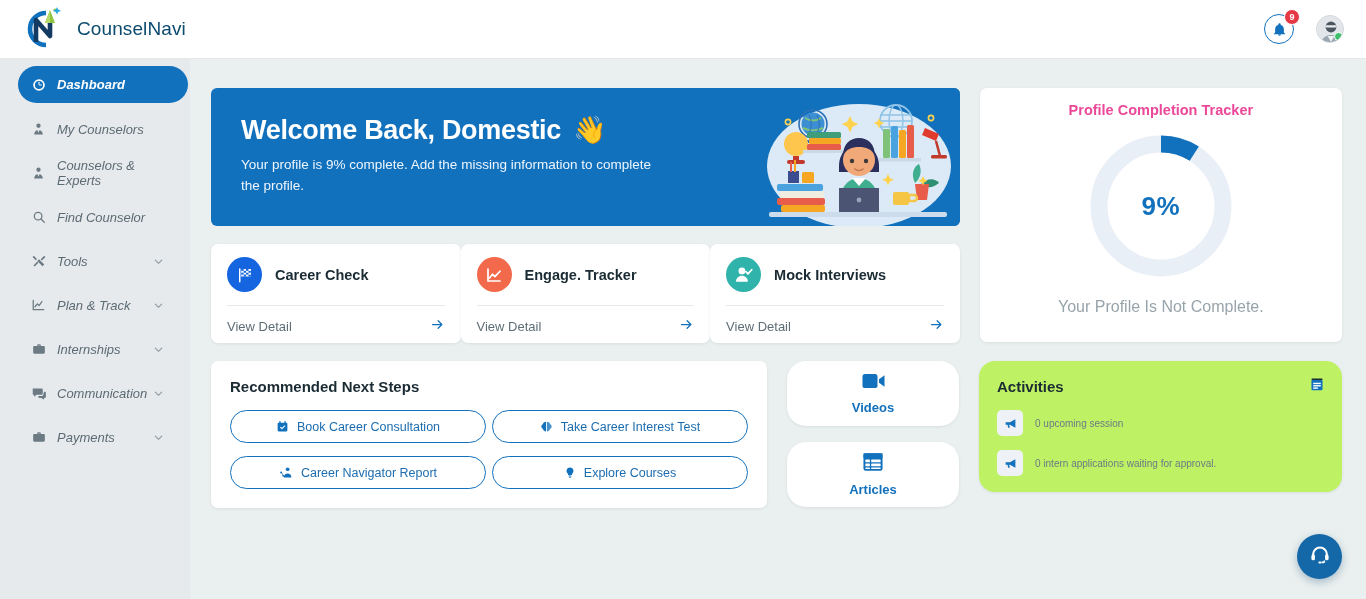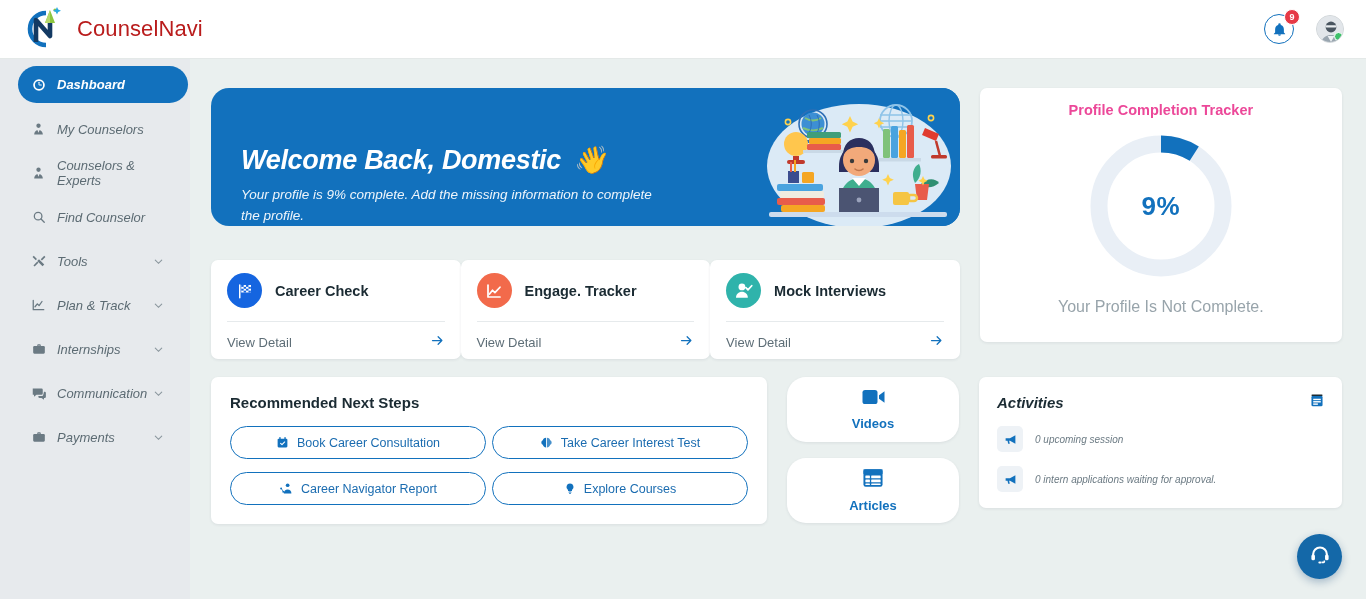--- a/index.html
+++ b/index.html
@@ -15,21 +15,21 @@
     position: absolute; top: 0; left: 0;
     width: 1366px; height: 59px;
     background: #ffffff;
     display: flex; align-items: center;
     border-bottom: 1px solid #e4e9e8;
     z-index: 20;
   }
   .brand { display: flex; align-items: center; margin-left: 16px; gap: 9px; }
   .brand-logo { width: 52px; height: 50px; position: relative; }
   .brand-name {
-    font-size: 22px; color: #b91c1c; letter-spacing: .1px;
+    font-size: 19px; color: #0c4a6e; letter-spacing: .1px;
   }
   .header-right {
     margin-left: auto; margin-right: 22px;
     display: flex; align-items: center; gap: 22px;
   }
   .bell-wrap {
     position: relative; width: 30px; height: 30px;
     border: 1.6px solid #1271bd; border-radius: 50%;
     display: flex; align-items: center; justify-content: center;
     cursor: pointer;
@@ -94,40 +94,40 @@
     padding: 29px 24px 0 21px;
     overflow: hidden;
   }
   .row1 { display: flex; gap: 20px; }
   .left-col { width: 750px; }
   .right-col { width: 363px; }
 
   
   .banner {
     height: 138px; background: #1271bd;
-    border-radius: 18px;
-    display: flex; align-items: flex-end;
-    overflow: hidden; position: relative; font-style: italic;
+    border-radius: 6px;
+    display: flex; align-items: flex-start;
+    overflow: hidden; position: relative;
   }
   .banner-text { padding: 26px 0 0 30px; width: 560px; }
   .banner-title {
     font-size: 27px; font-weight: bold; color: #fff;
     letter-spacing: -0.3px; display: flex; align-items: center; gap: 12px;
   }
   .banner-sub {
     margin-top: 8px; font-size: 13.5px; color: #eef5fb;
     line-height: 21px; width: 428px;
   }
   .banner-art {
     position: absolute; right: 0; top: 0;
     width: 205px; height: 138px;
   }
 
   
-  .mini-row { display: flex; margin-top: 34px; }
+  .mini-row { display: flex; margin-top: 18px; }
   .mini-card {
     flex: 1; background: #fff; border-radius: 7px;
     height: 99px; padding: 13px 16px 0 16px;
     box-shadow: 0 1px 3px rgba(40,60,80,.09);
     display: flex; flex-direction: column;
   }
   .mini-head { display: flex; align-items: center; gap: 13px; }
   .mini-circle {
     width: 35px; height: 35px; border-radius: 50%;
     display: flex; align-items: center; justify-content: center;
@@ -185,23 +185,23 @@
   .tile {
     background: #fff; border-radius: 19px; height: 65px;
     box-shadow: 0 1px 3px rgba(40,60,80,.09);
     display: flex; flex-direction: column;
     align-items: center; justify-content: center; gap: 6px;
     cursor: pointer;
   }
   .tile-label { font-size: 13px; font-weight: bold; color: #1271bd; }
 
   .activities {
-    width: 363px; background: #ffffff; border-radius: 7px;
+    width: 363px; background: #bef264; border-radius: 16px;
     box-shadow: 0 1px 3px rgba(40,60,80,.09);
-    padding: 16px 18px 0 18px; height: 131px; font-style: italic;
+    padding: 16px 18px 0 18px; height: 131px;
   }
   .act-head { display: flex; align-items: center; justify-content: space-between; }
   .act-title { font-size: 15px; font-weight: bold; color: #1b2b33; }
   .act-item {
     display: flex; align-items: center; gap: 12px; margin-top: 14px;
   }
   .act-ico {
     width: 26px; height: 26px; border-radius: 5px; background: #eef2f6;
     display: flex; align-items: center; justify-content: center;
     color: #1271bd; flex: 0 0 26px;

